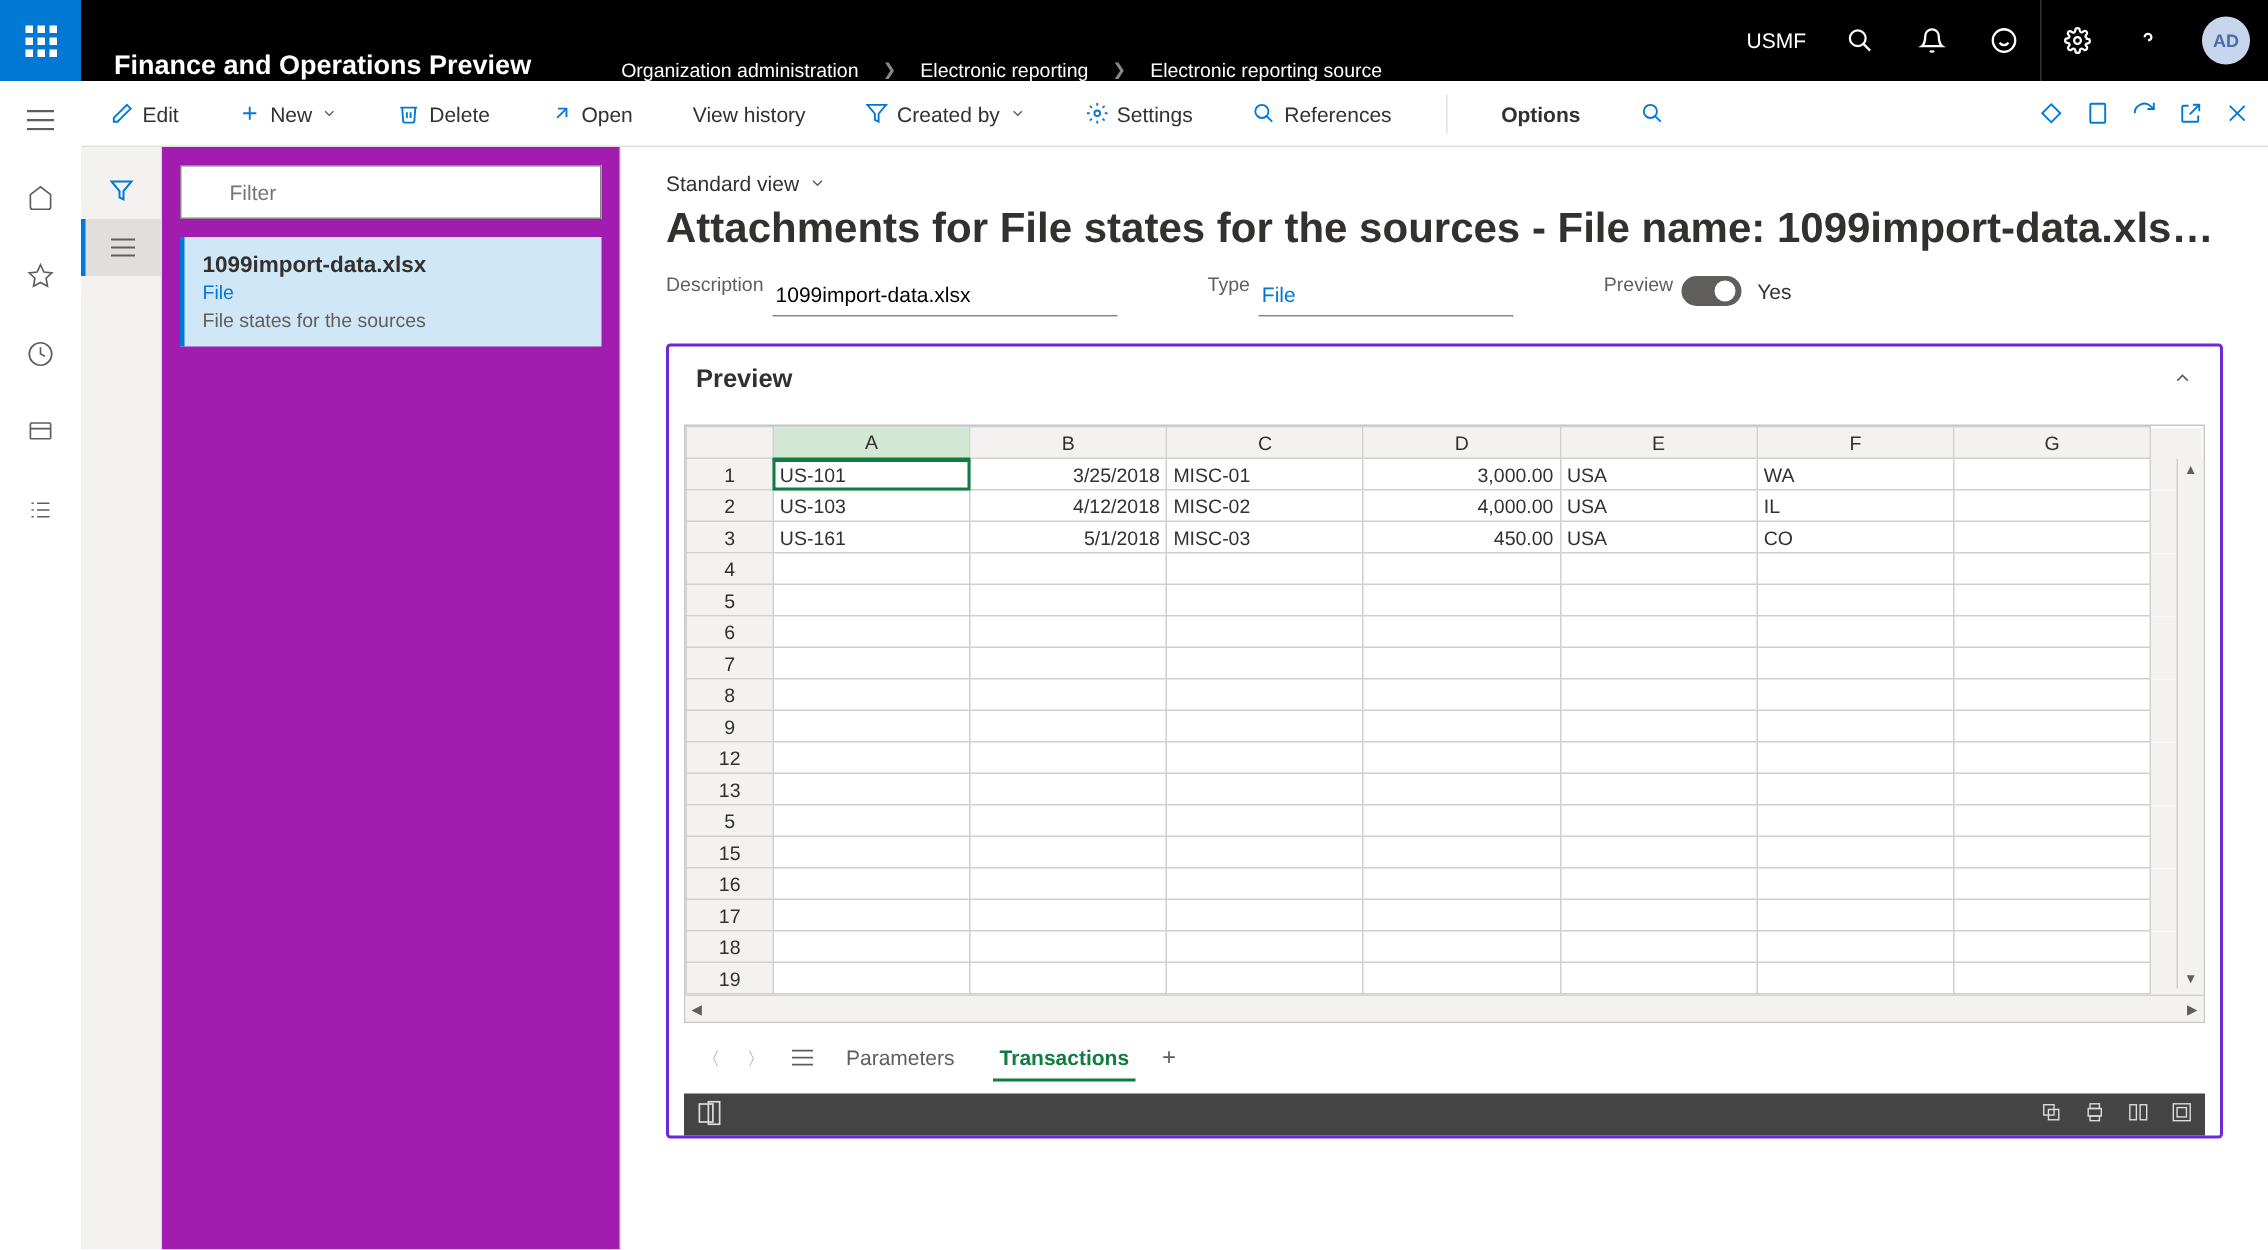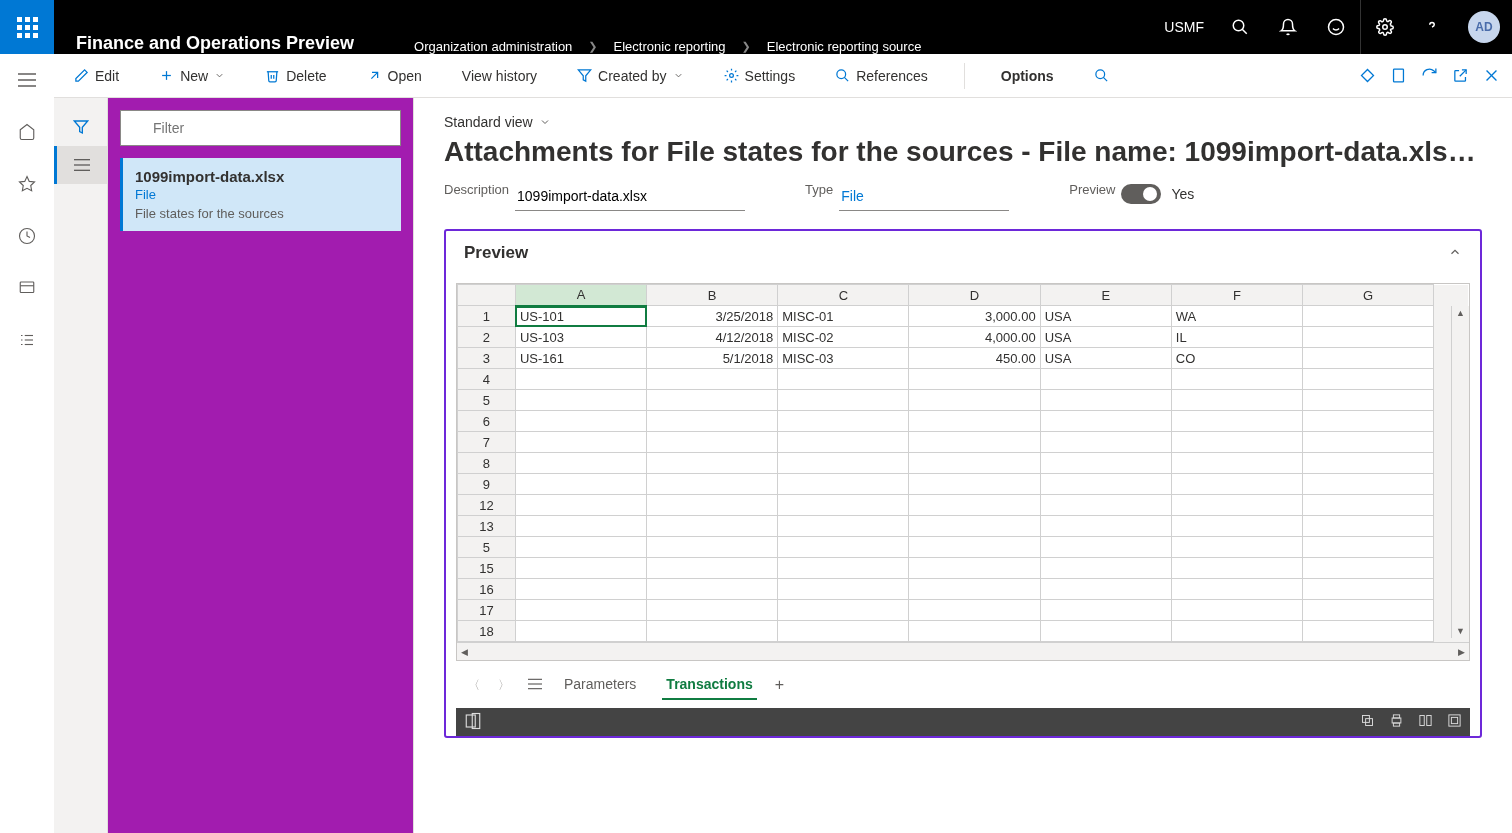--- a/index.html
+++ b/index.html
@@ -558,20 +558,31 @@
                       <td class="num"></td>
                       <td class=""></td>
                       <td class="num"></td>
                       <td class=""></td>
                       <td class=""></td>
                       <td class=""></td>
                       <td style="background:#f3f2f1;border:none"></td>
                     </tr>
                     <tr>
                       <td class="row-h">18</td>
+                      <td class=""></td>
+                      <td class="num"></td>
+                      <td class=""></td>
+                      <td class="num"></td>
+                      <td class=""></td>
+                      <td class=""></td>
+                      <td class=""></td>
+                      <td style="background:#f3f2f1;border:none"></td>
+                    </tr>
+                    <tr>
+                      <td class="row-h">19</td>
                       <td class=""></td>
                       <td class="num"></td>
                       <td class=""></td>
                       <td class="num"></td>
                       <td class=""></td>
                       <td class=""></td>
                       <td class=""></td>
                       <td style="background:#f3f2f1;border:none"></td>
                     </tr>
                   </tbody>

